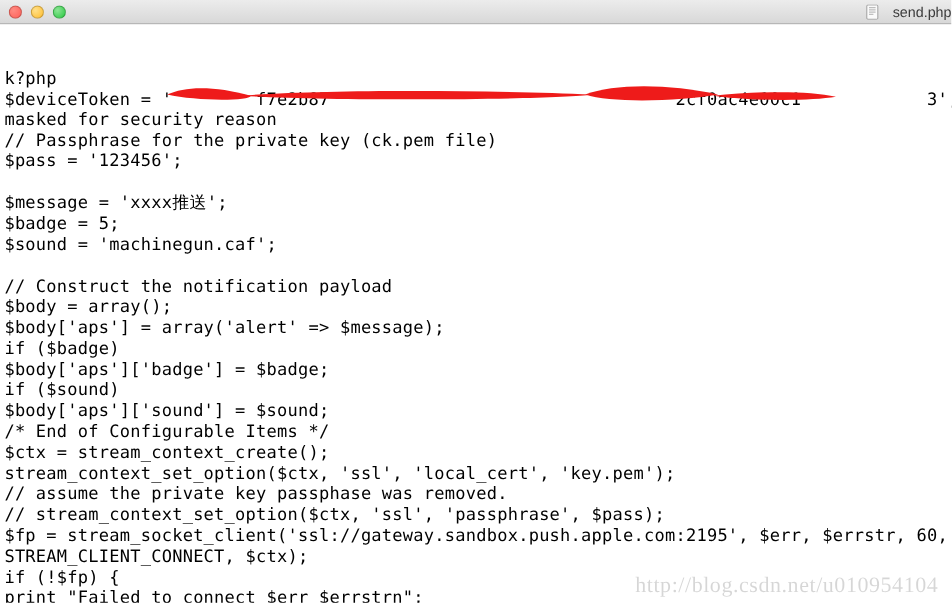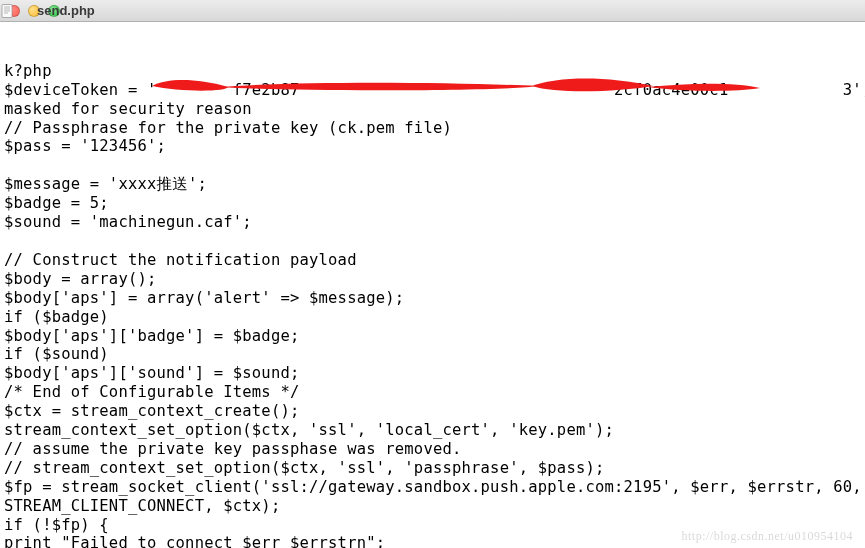--- a/index.html
+++ b/index.html
@@ -30,25 +30,24 @@
       border-radius: 50%;
       border: 0.5px solid rgba(0,0,0,0.2);
     }
     .tl-close { background: radial-gradient(circle at 33% 33%, #ff8b82, #ff5f57); }
     .tl-min { background: radial-gradient(circle at 33% 33%, #ffe08a, #ffbd2e); }
     .tl-max { background: radial-gradient(circle at 33% 33%, #8ee596, #28c940); }
     .title-wrap {
       position: absolute;
       left: 0; right: 0;
       display: flex;
-      justify-content: flex-start;
+      justify-content: flex-end;
       align-items: center;
-      gap: 23px;
+      gap: 11px;
       pointer-events: none;
-      font-weight: bold;
     }
     .doc-icon {
       width: 14px;
       height: 14px;
       display: flex;
       align-items: center;
       justify-content: center;
     }
     .doc-icon svg { display: block; }
     .title-text {
@@ -68,21 +67,21 @@
     .redaction {
       position: absolute;
       pointer-events: none;
     }
     .redaction svg { display: block; }
     .watermark {
       position: absolute;
       right: 12px;
       bottom: 4px;
       font-family: Georgia, serif;
-      font-size: 12px;
+      font-size: 20px;
       color: rgba(0,0,0,0.16);
       letter-spacing: 0.5px;
     }
   </style>
 </head>
 <body>
 
 <div class="titlebar">
   <div class="traffic-lights">
     <div class="traffic-light tl-close"></div>

